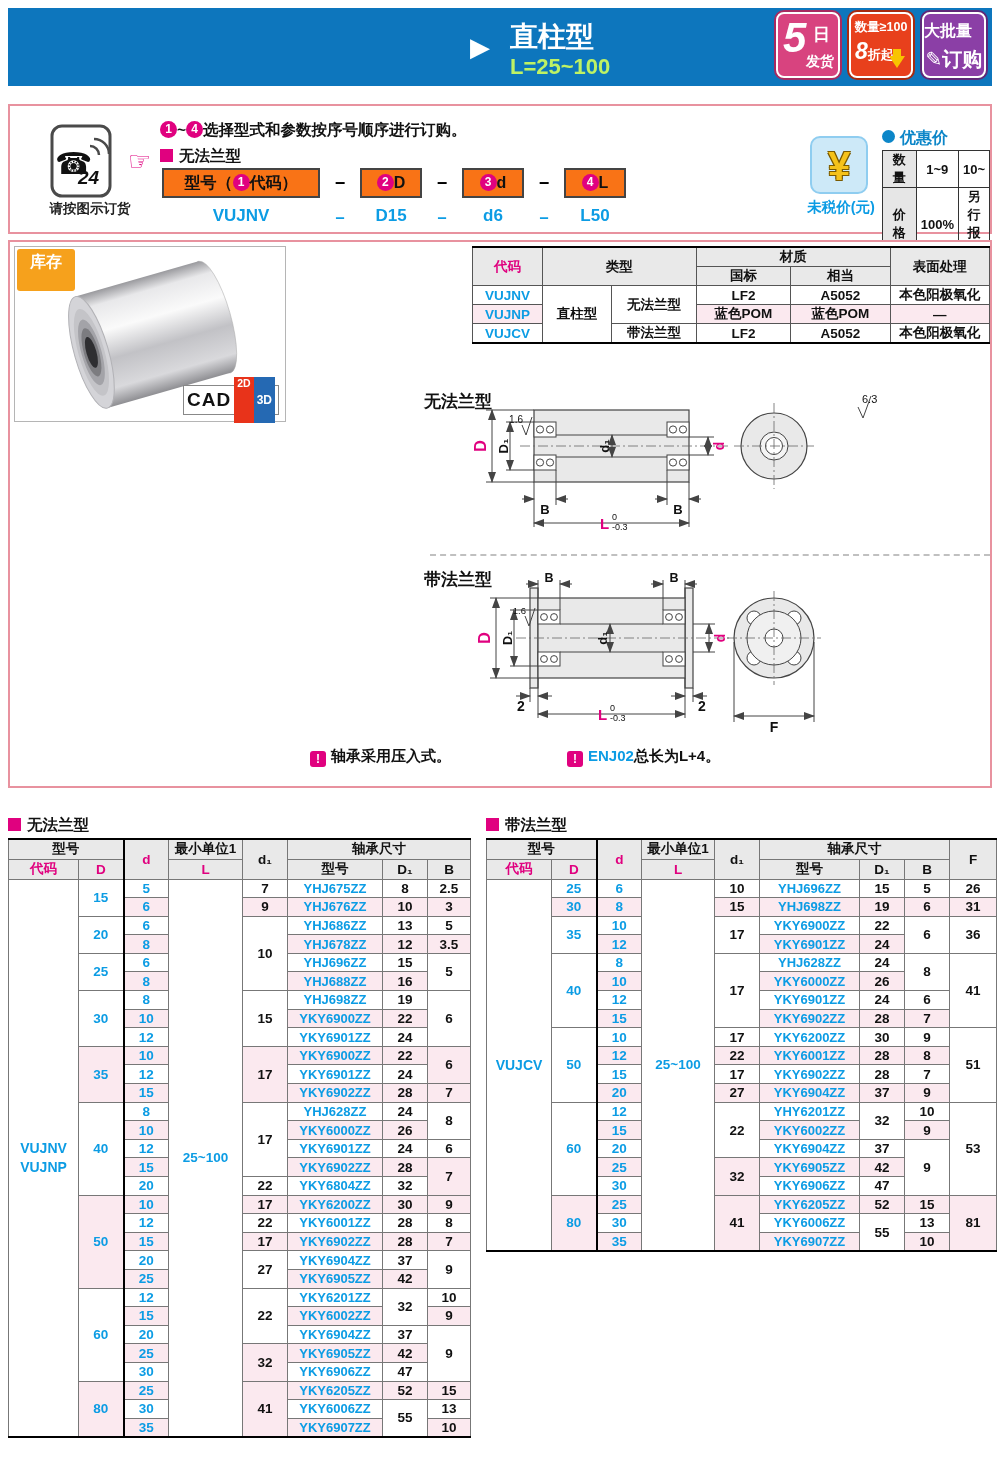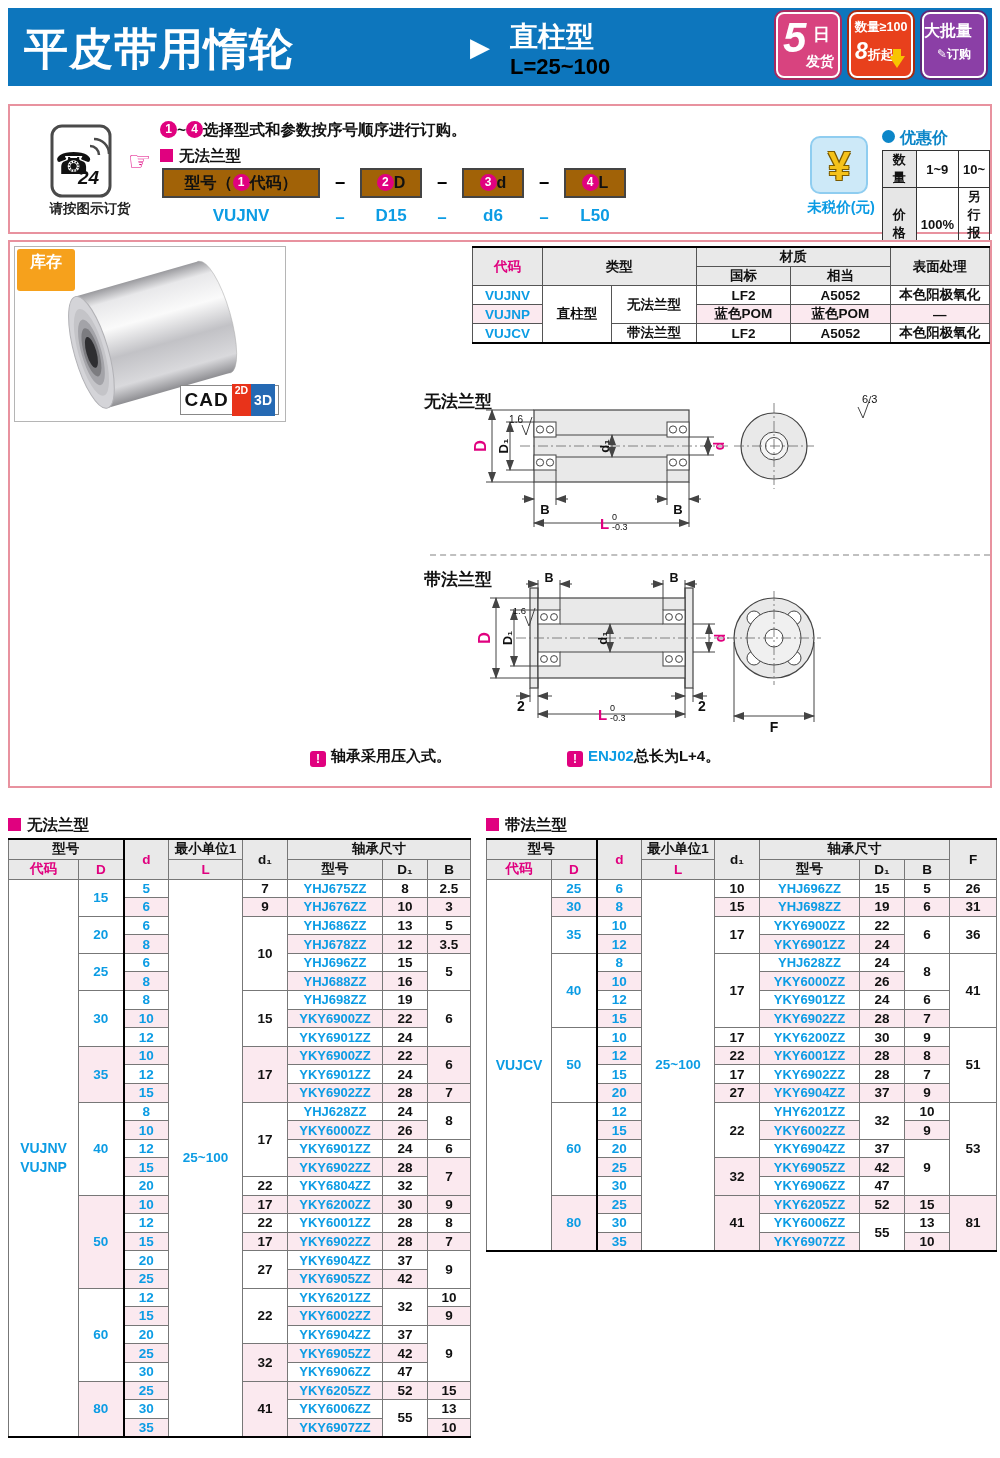--- a/index.html
+++ b/index.html
@@ -5,47 +5,47 @@
   * { margin:0; padding:0; box-sizing:border-box; }
   html,body { background:#fff; }
   body { font-family:"Liberation Sans","DejaVu Sans",sans-serif; }
   .page { position:relative; width:1000px; height:1458px; background:#fff; overflow:hidden; }
 
   
   #headbar { position:absolute; left:8px; top:8px; width:984px; height:78px; background:#0d76bd; }
   #headbar .title { position:absolute; left:16px; top:12px; font-size:44px; font-weight:bold; color:#fff; letter-spacing:1px; }
   #headbar .arrow { position:absolute; left:462px; top:24px; font-size:26px; color:#fff; }
   #headbar .sub1 { position:absolute; left:502px; top:10px; font-size:28px; font-weight:bold; color:#fff; }
-  #headbar .sub2 { position:absolute; left:502px; top:46px; font-size:22px; font-weight:bold; color:#000000; }
+  #headbar .sub2 { position:absolute; left:502px; top:46px; font-size:22px; font-weight:bold; color:#bef264; }
   .badge { position:absolute; top:4px; width:64px; height:66px; border:2px solid #fff; border-radius:8px; color:#fff; }
   #badge1 { left:768px; background:#d8437f; box-shadow:0 0 0 2px #a72a60; }
   #badge1 .b5 { position:absolute; left:5px; top:0px; font-size:42px; font-weight:bold; font-style:italic; }
   #badge1 .bday { position:absolute; left:35px; top:9px; font-size:17px; font-weight:bold; }
   #badge1 .bsm { position:absolute; right:4px; bottom:5px; font-size:14px; font-weight:bold; }
   #badge2 { left:841px; background:#e8401c; box-shadow:0 0 0 2px #a72a10; }
   #badge2 .l1 { position:absolute; left:0; top:5px; width:100%; text-align:center; font-size:12.5px; font-weight:bold; }
   #badge2 .l2 { position:absolute; left:4px; top:24px; font-size:23px; font-weight:bold; font-style:italic; }
   #badge2 .l2 small { font-size:13px; font-style:normal; }
   #badge2 .garrow { position:absolute; right:6px; bottom:8px; width:0; height:0; border-left:8px solid transparent; border-right:8px solid transparent; border-top:12px solid #f8c400; }
   #badge2 .gstem { position:absolute; right:10px; bottom:18px; width:8px; height:9px; background:#f8c400; }
   #badge3 { left:914px; background:#8b3fa6; box-shadow:0 0 0 2px #5f2878; }
   #badge3 .l1 { position:absolute; left:0; top:7px; width:100%; text-align:left; font-size:16px; font-weight:bold; }
-  #badge3 .l2 { position:absolute; left:0; top:32px; width:100%; text-align:center; font-size:12px; font-weight:bold; }
+  #badge3 .l2 { position:absolute; left:0; top:32px; width:100%; text-align:center; font-size:20px; font-weight:bold; }
 
   
   #orderbox { position:absolute; left:8px; top:104px; width:984px; height:130px; border:2px solid #e8929f; background:#fff; }
   #phoneicon { position:absolute; left:40px; top:18px; }
   #phonecap { position:absolute; left:20px; top:94px; width:120px; text-align:center; font-size:13.5px; font-weight:bold; color:#222; }
   #finger { position:absolute; left:118px; top:40px; font-size:26px; color:#e0017f; }
   .cnum { display:inline-block; width:17px; height:17px; border-radius:50%; background:#e0017f; color:#fff; font-size:12px; line-height:17px; text-align:center; font-weight:bold; vertical-align:2px; }
   #instrline { position:absolute; left:150px; top:14px; font-size:15.5px; font-weight:bold; color:#111; }
   #typeline { position:absolute; left:150px; top:40px; font-size:15.5px; font-weight:bold; color:#111; }
   .msq { display:inline-block; width:13px; height:13px; background:#e0017f; margin-right:6px; vertical-align:-1px; }
   #boxrow { position:absolute; left:152px; top:62px; display:flex; align-items:center; }
-  .pbox { border:2px solid #444; height:30px; line-height:26px; text-align:center; font-size:16px; font-weight:bold; color:#111; background:#a16207; }
+  .pbox { border:2px solid #444; height:30px; line-height:26px; text-align:center; font-size:16px; font-weight:bold; color:#111; background:#f97316; }
   .pb1 { width:158px; } .pbs { width:62px; }
   .pdash { width:40px; text-align:center; font-size:18px; font-weight:bold; }
   #exrow { position:absolute; left:152px; top:100px; display:flex; color:#0c9ce4; font-size:17px; font-weight:bold; }
   #exrow span { display:inline-block; text-align:center; }
 
   
   #yenicon { position:absolute; left:800px; top:30px; width:58px; height:58px; background:#cde9f8; border:2px solid #8fcdf0; border-radius:10px; text-align:center; font-size:40px; font-weight:bold; color:#f5c21a; line-height:56px; text-shadow:1px 1px 0 #7a5a00, -1px 1px 0 #7a5a00, 1px -1px 0 #7a5a00, -1px -1px 0 #7a5a00; }
   #yencap { position:absolute; left:786px; top:92px; width:90px; text-align:center; font-size:14.5px; font-weight:bold; color:#0c9ce4; }
   #pricehead { position:absolute; left:872px; top:22px; font-size:16px; font-weight:bold; color:#0c86c8; }
   #pricehead .dot { display:inline-block; width:13px; height:13px; border-radius:50%; background:#0c86c8; margin-right:5px; }
@@ -54,21 +54,21 @@
   #pricetable td.lab { background:#e6e6e6; width:40px; }
 
   
   #mainbox { position:absolute; left:8px; top:240px; width:984px; height:548px; border:2px solid #e8929f; background:#fff; }
   #photobox { position:absolute; left:4px; top:4px; width:272px; height:176px; border:1px solid #b5b5b5; background:#fff; }
   #stockbadge { position:absolute; left:2px; top:2px; width:58px; height:42px; background:#f6a11c; color:#fff; font-size:16px; font-weight:bold; text-align:center; line-height:26px; border-radius:3px; }
   #cadbadge { position:absolute; right:6px; bottom:6px; height:30px; background:#fff; border:1px solid #888; display:flex; align-items:center; padding:2px 3px; }
   #cadbadge .cadtxt { font-size:19px; font-weight:bold; color:#111; letter-spacing:1px; margin-right:3px; }
   #cadbadge .dstack { display:flex; flex-direction:row;justify-content:center; }
   #cadbadge .d2 { background:#e8331a; color:#fff; font-size:10.5px; font-weight:bold; padding:0 3px; line-height:12px; }
-  #cadbadge .d3 { background:#2569b3; color:#fff; font-size:14px; font-weight:bold; padding:10px 3px; line-height:12px; }
+  #cadbadge .d3 { background:#2569b3; color:#fff; font-size:12px; font-weight:bold; padding:17px 3px; line-height:12px; }
   #precision { position:absolute; left:8px; top:196px; font-size:15.5px; font-weight:bold; color:#111; line-height:25px; }
   #precision .ind { margin-left:19px; }
 
   
   #mattable { position:absolute; left:462px; top:4px; border-collapse:collapse; table-layout:fixed; }
   #mattable th, #mattable td { border:1px solid #555; text-align:center; font-size:13.5px; font-weight:bold; height:19px; padding:0; color:#111; }
   #mattable { border-top:2px solid #000; border-bottom:2px solid #000; }
   #mattable th { background:#e9e9e9; }
   #mattable th.hM { color:#e0017f; }
   #mattable td.mcode { color:#0c9ce4; }
@@ -110,21 +110,20 @@
   #table-right { left:486px; top:838px; width:510px; }
   #ttl-left { left:8px; top:815px; }
   #ttl-right { left:486px; top:815px; }
 </style>
 </head>
 <body>
 
 <div class="page">
 
   <div id="headbar">
-    <span class="title">平皮带用惰轮</span>
     <span class="arrow">▶</span>
     <span class="sub1">直柱型</span>
     <span class="sub2">L=25~100</span>
     <div class="badge" id="badge1">
       <span class="b5">5</span>
       <span class="bday">日</span>
       <span class="bsm">发货</span>
     </div>
     <div class="badge" id="badge2">
       <span class="l1">数量≥100</span>

